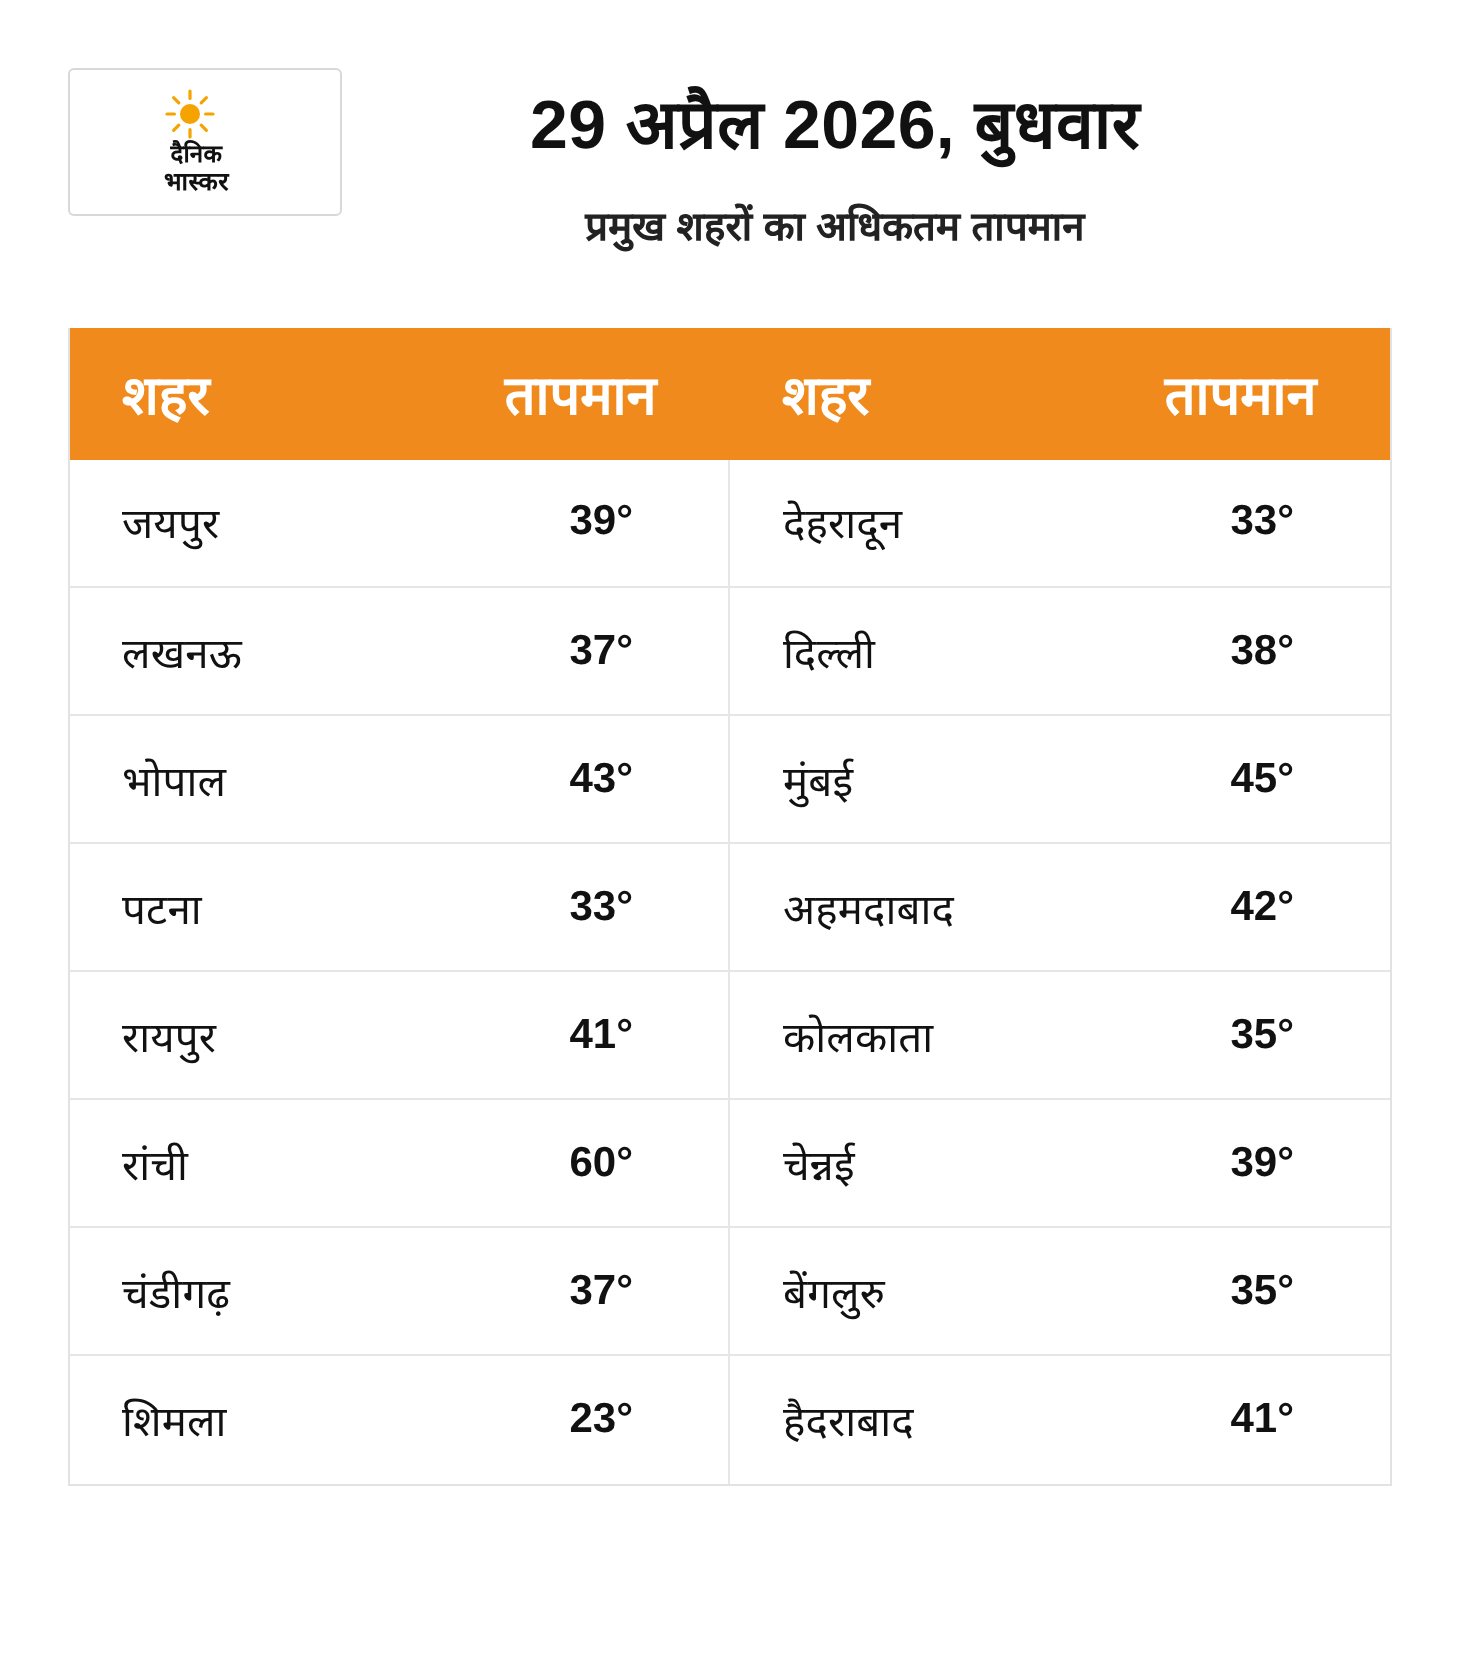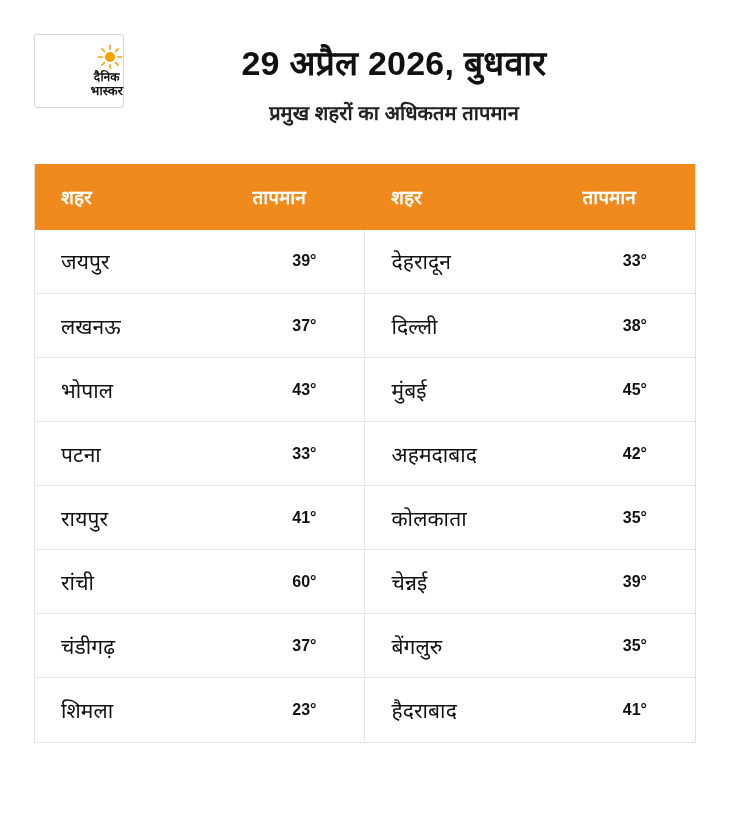--- a/index.html
+++ b/index.html
@@ -31,24 +31,25 @@
   }
 
   .logo-box {
     width: 88px;
     height: 72px;
     border: 1px solid #d8d8d8;
     border-radius: 3px;
     background: #ffffff;
     display: flex;
     flex-direction: column;
-    align-items: flex-end;
+    align-items: flex-start;
     justify-content: center;
     flex: 0 0 auto;
     margin-top: 6px;
+    padding-left: 47px;
   }
   .logo-sun {
     width: 26px;
     height: 26px;
     position: relative;
     margin-bottom: 1px;
   }
   .logo-sun svg { display: block; }
   .logo-text {
     text-align: center;
@@ -97,21 +98,21 @@
 
   table.temps {
     width: 100%;
     border-collapse: collapse;
     table-layout: fixed;
   }
 
   table.temps thead th {
     background: #f08a1d;
     color: #ffffff;
-    font-size: 19px;
+    font-size: 27px;
     font-weight: bold;
     height: 66px;
     padding: 0 26px;
     text-align: left;
     border: none;
     box-sizing: border-box;
   }
   table.temps thead th.num {
     text-align: left;
     padding-right: 30px;
@@ -131,21 +132,21 @@
     border-bottom: none;
   }
   table.temps tbody td.city {
     font-weight: normal;
     letter-spacing: 0.1px;
   }
   table.temps tbody td.num {
     text-align: right;
     font-weight: bold;
     padding-right: 48px;
-    font-size: 16px;
+    font-size: 21px;
   }
   table.temps tbody td.sep {
     border-left: 1px solid #e6e6e6;
   }
 
   col.c-city { width: 29%; }
   col.c-temp { width: 21%; }
 </style>
 </head>
 <body>

